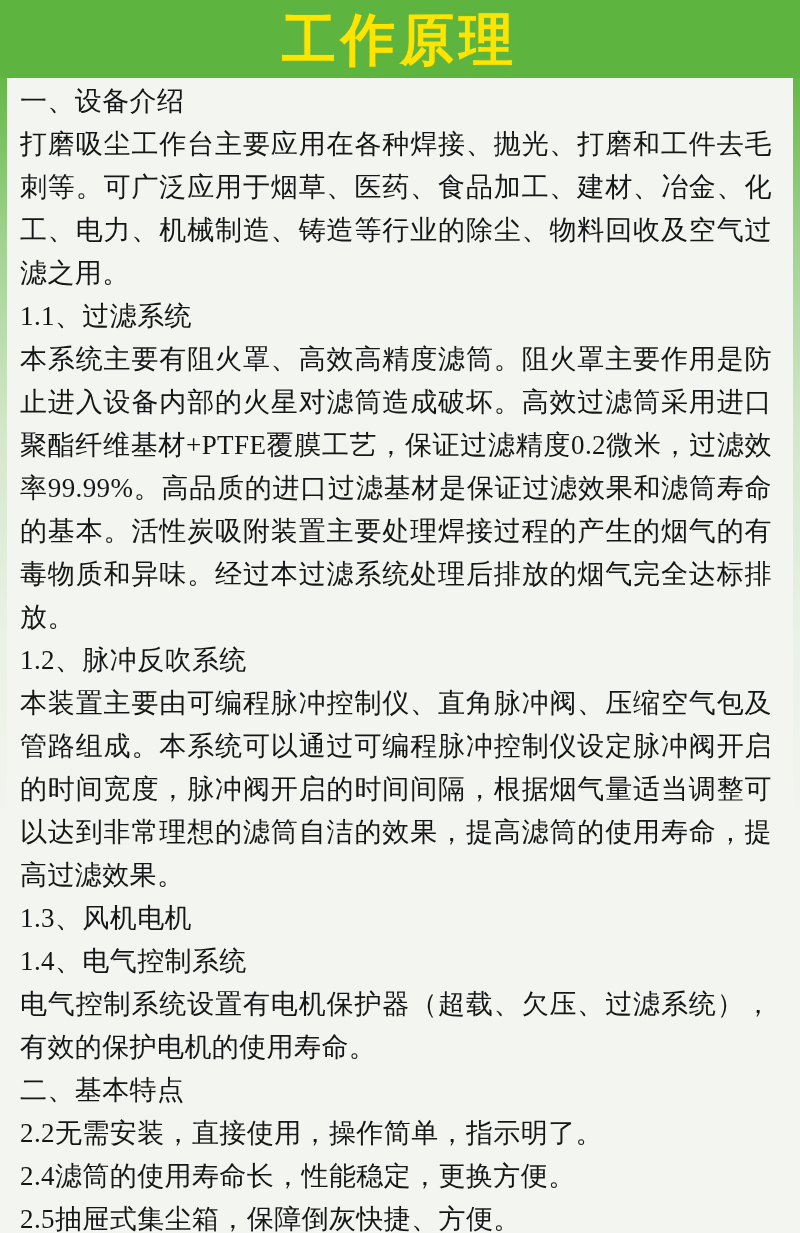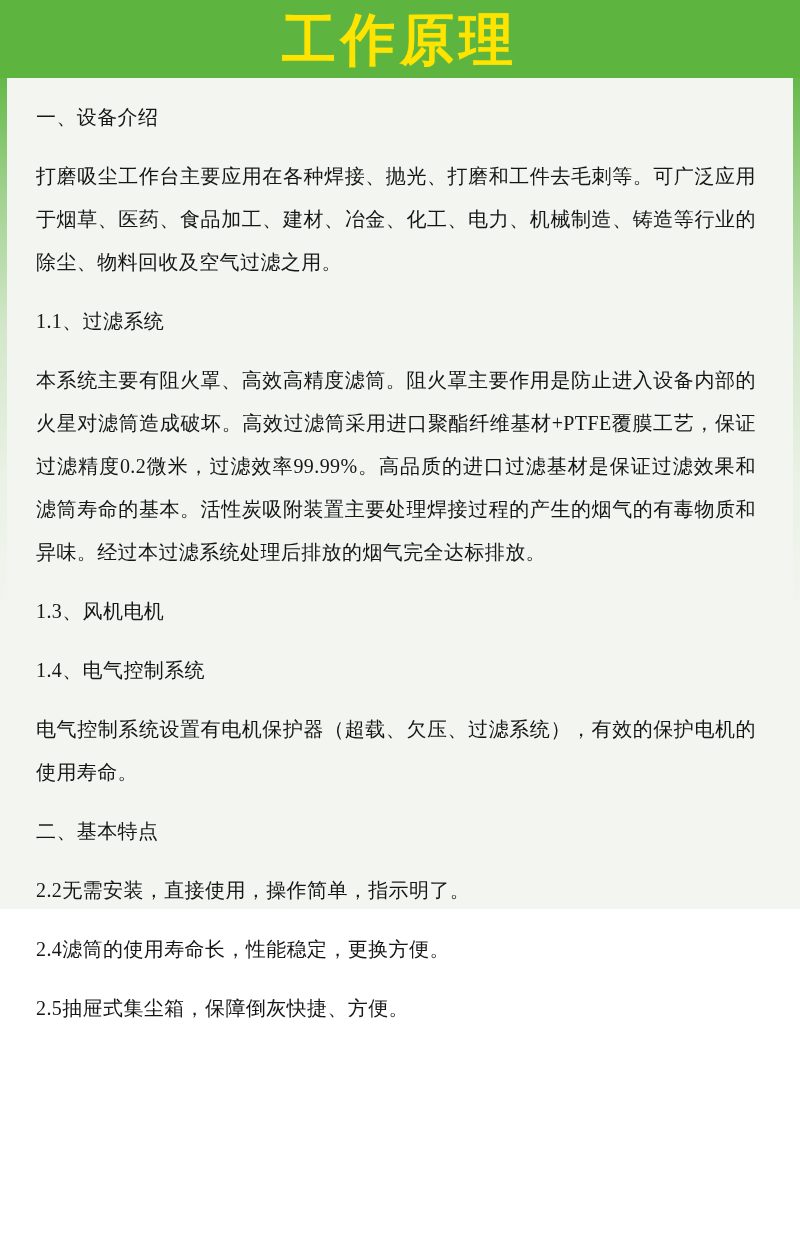--- a/index.html
+++ b/index.html
@@ -8,21 +8,21 @@
   }
   body {
     width: 800px;
     height: 1233px;
     overflow: hidden;
     font-family: "Liberation Serif", "DejaVu Serif", serif;
     position: relative;
   }
   .page {
     width: 800px;
-    height: 909px;
+    height: 1233px;
     position: relative;
     background: #f3f5f0;
   }
   .banner {
     width: 800px;
     height: 78px;
     background: #5db53f;
     display: flex;
     align-items: center;
     justify-content: center;
@@ -55,22 +55,22 @@
   }
   .edge.left  { left: 0; }
   .edge.right { right: 0; }
   .content {
     position: relative;
     z-index: 0;
     padding: 2px 28px 0 20px;
     color: #161616;
   }
   .content p {
-    margin: 16px;
-    font-size: 20px;
+    margin: 0;
+    font-size: 27px;
     line-height: 43px;
     letter-spacing: 0.4px;
     text-align: justify;
     white-space: pre-wrap;
     word-break: break-all;
   }
   .content p.heading {
     text-align: left;
   }
 </style>
@@ -81,20 +81,22 @@
   <header class="banner">
     <h1>工作原理</h1>
   </header>
   <div class="edge left"></div>
   <div class="edge right"></div>
   <main class="content" id="content">
       <p class="heading">一、设备介绍</p>
       <p class="body">打磨吸尘工作台主要应用在各种焊接、抛光、打磨和工件去毛刺等。可广泛应用于烟草、医药、食品加工、建材、冶金、化工、电力、机械制造、铸造等行业的除尘、物料回收及空气过滤之用。</p>
       <p class="heading">1.1、过滤系统</p>
       <p class="body">本系统主要有阻火罩、高效高精度滤筒。阻火罩主要作用是防止进入设备内部的火星对滤筒造成破坏。高效过滤筒采用进口聚酯纤维基材+PTFE覆膜工艺，保证过滤精度0.2微米，过滤效率99.99%。高品质的进口过滤基材是保证过滤效果和滤筒寿命的基本。活性炭吸附装置主要处理焊接过程的产生的烟气的有毒物质和异味。经过本过滤系统处理后排放的烟气完全达标排放。</p>
+      <p class="heading">1.2、脉冲反吹系统</p>
+      <p class="body">本装置主要由可编程脉冲控制仪、直角脉冲阀、压缩空气包及管路组成。本系统可以通过可编程脉冲控制仪设定脉冲阀开启的时间宽度，脉冲阀开启的时间间隔，根据烟气量适当调整可以达到非常理想的滤筒自洁的效果，提高滤筒的使用寿命，提高过滤效果。</p>
       <p class="heading">1.3、风机电机</p>
       <p class="heading">1.4、电气控制系统</p>
       <p class="body">电气控制系统设置有电机保护器（超载、欠压、过滤系统），有效的保护电机的使用寿命。</p>
       <p class="heading">二、基本特点</p>
       <p class="body">2.2无需安装，直接使用，操作简单，指示明了。</p>
       <p class="body">2.4滤筒的使用寿命长，性能稳定，更换方便。</p>
       <p class="body">2.5抽屉式集尘箱，保障倒灰快捷、方便。</p>
     </main>
 </div>
 

